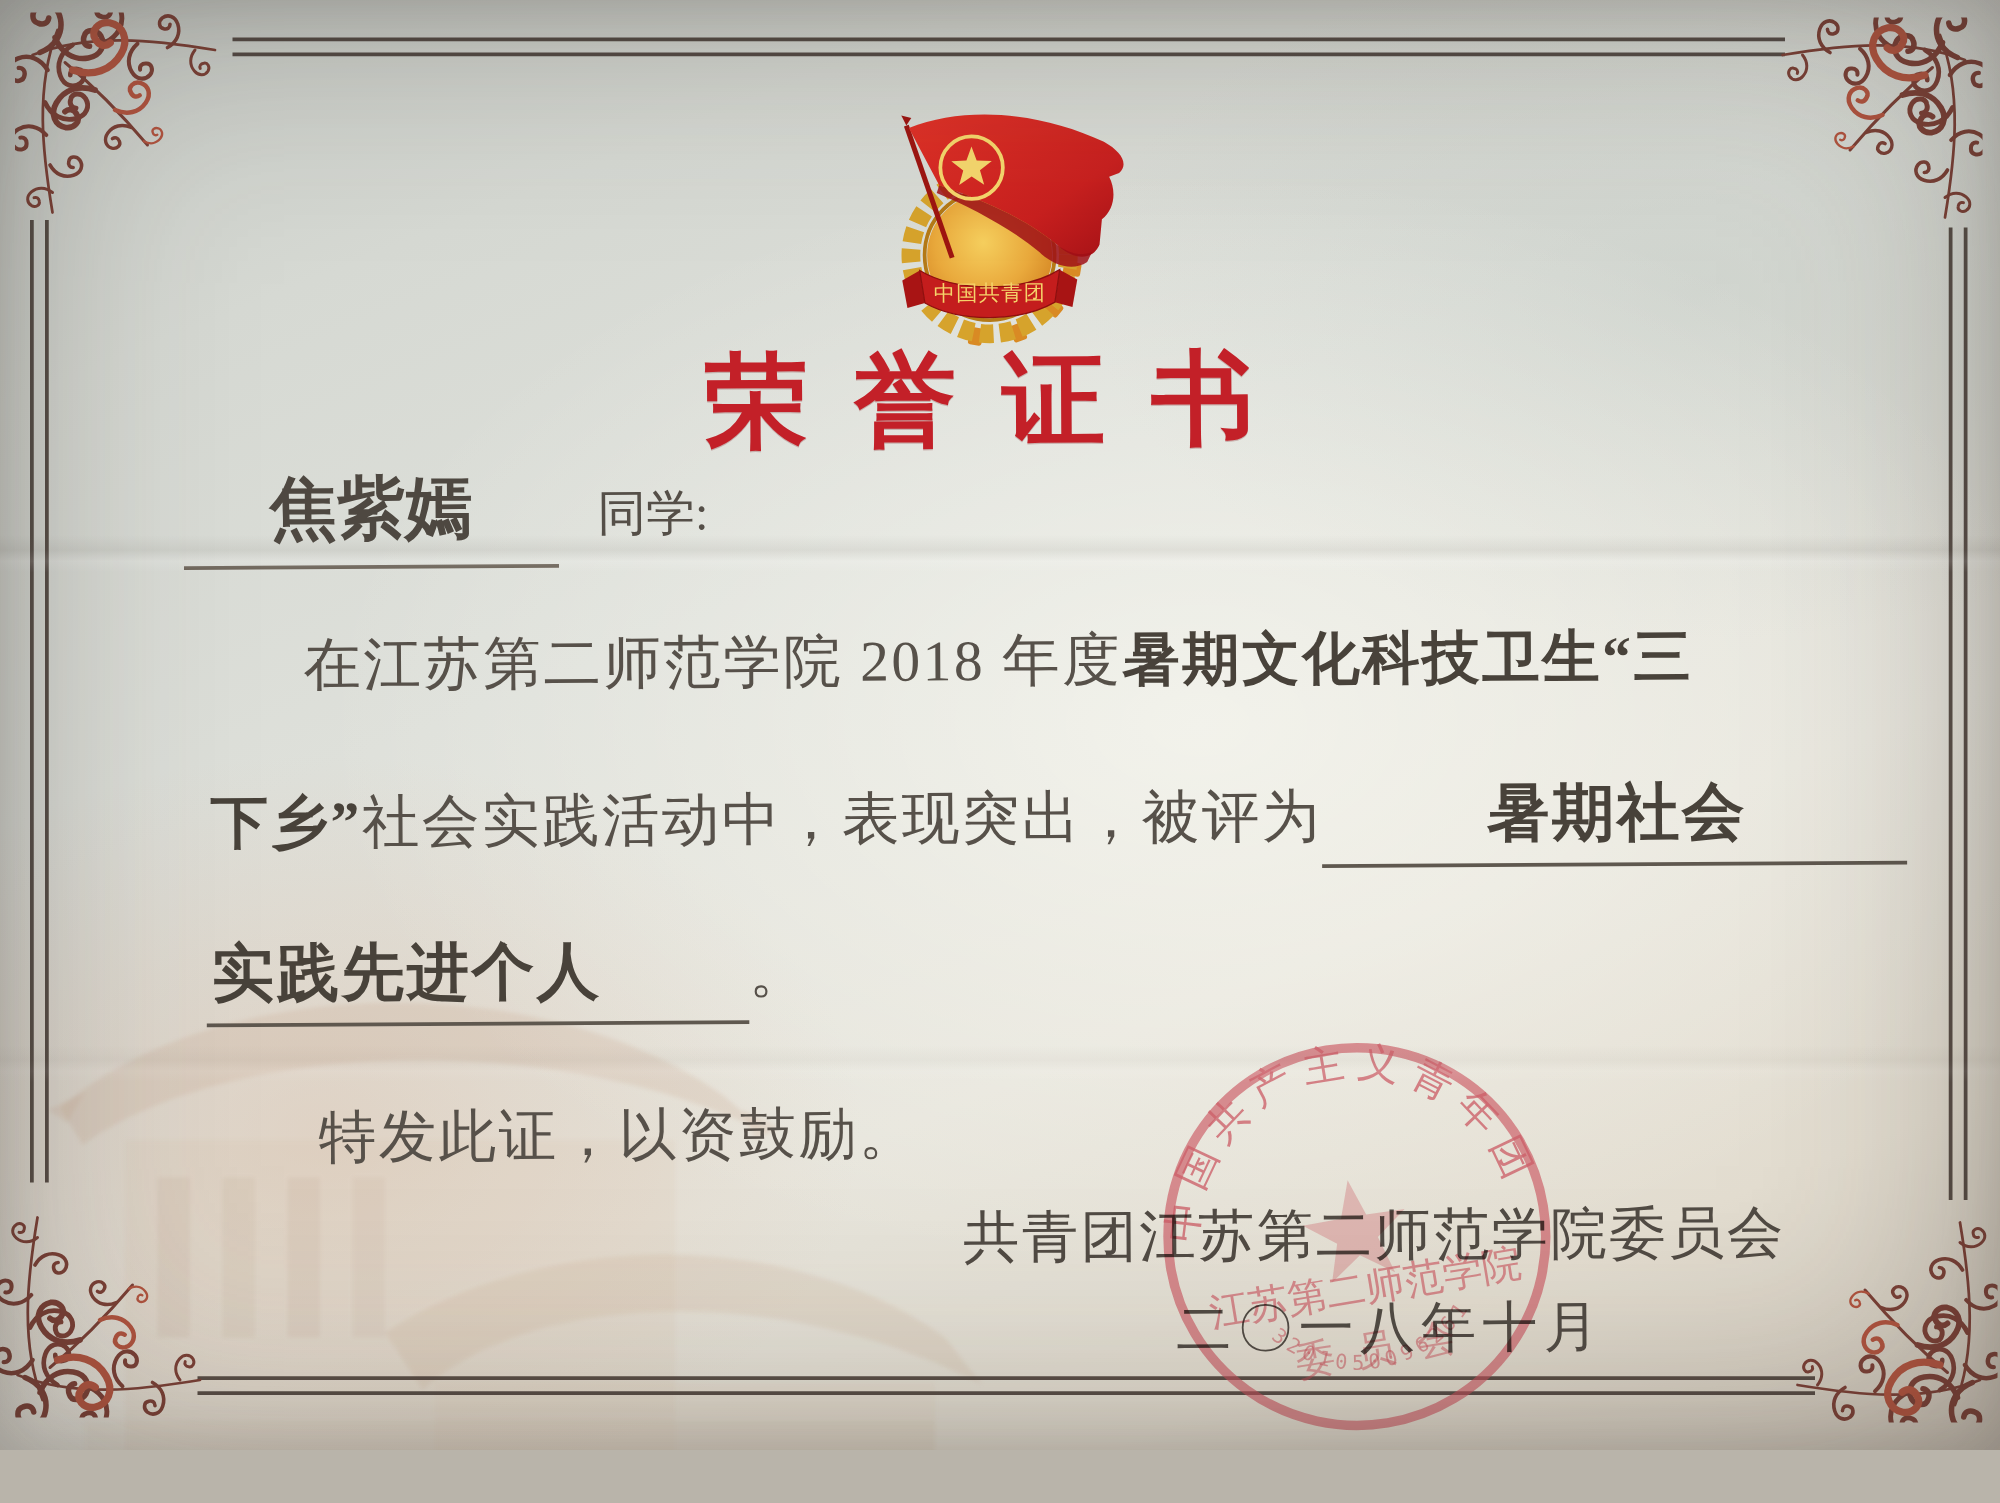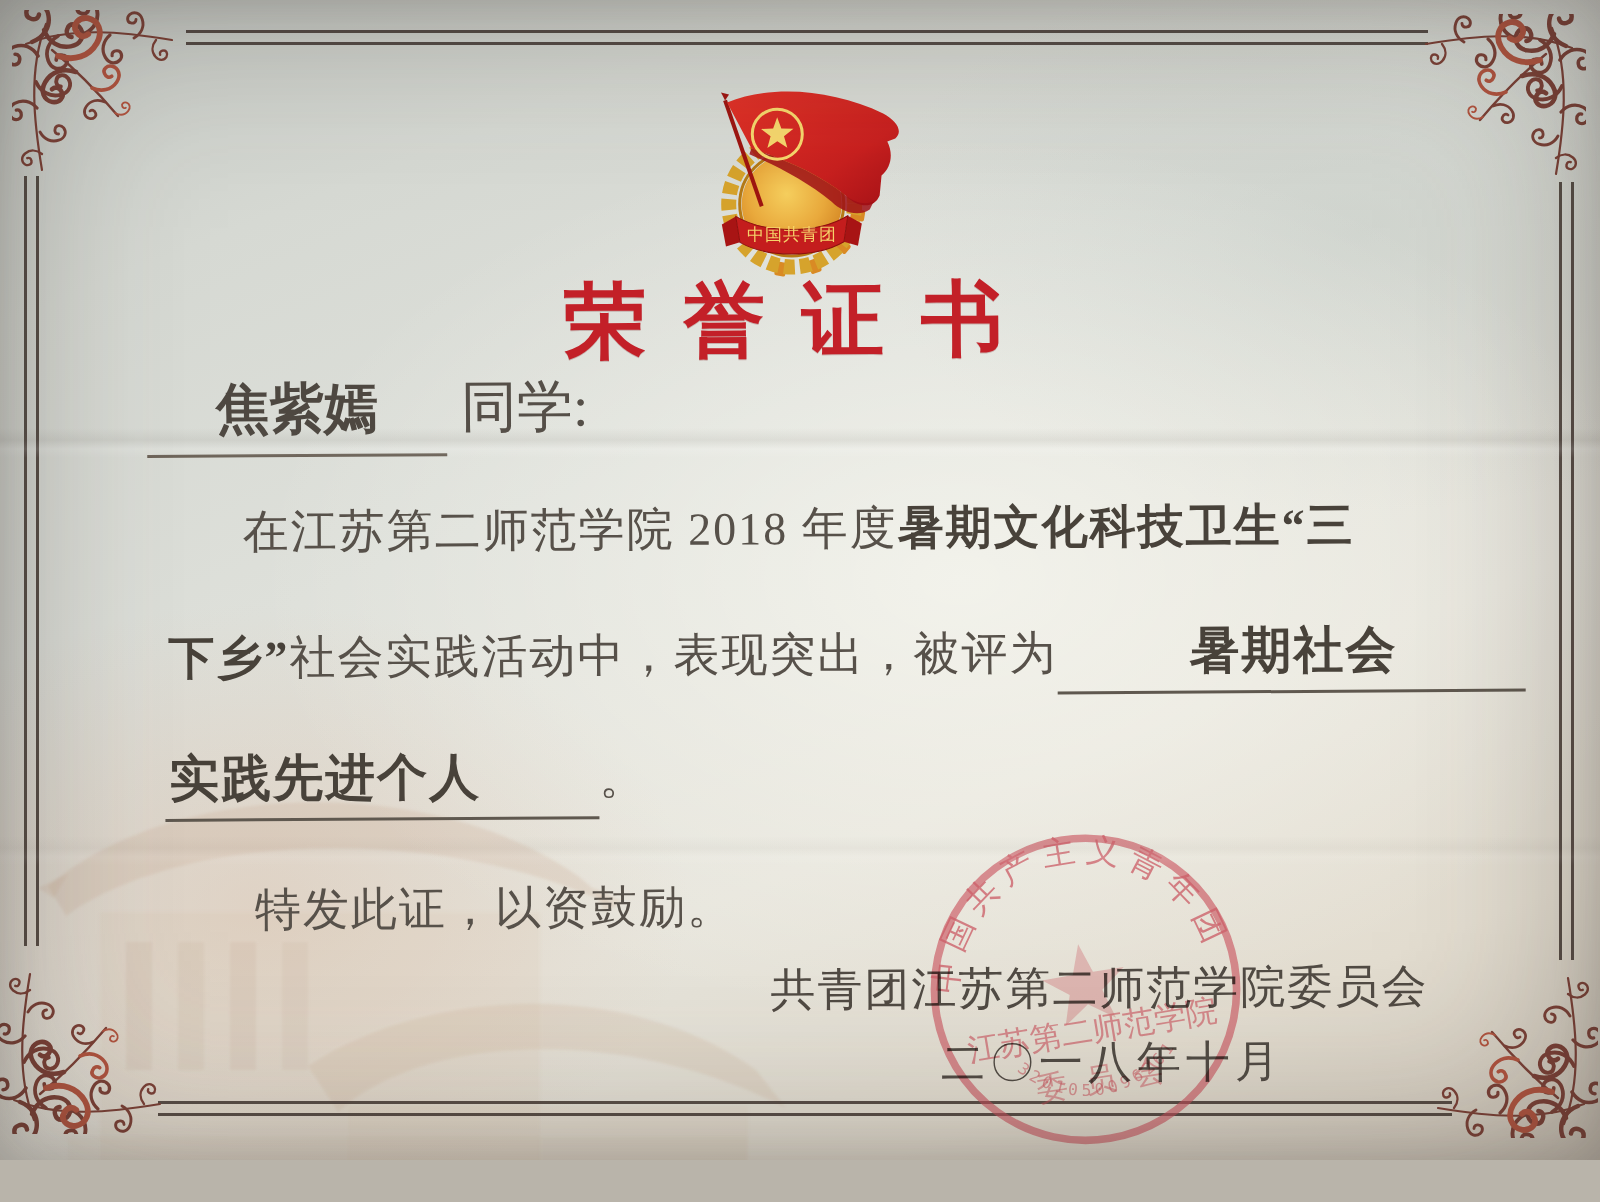--- a/index.html
+++ b/index.html
@@ -33,21 +33,21 @@
 
   .content{position:absolute;inset:0;transform:rotate(-0.35deg);color:#57514a;}
 
   .title{position:absolute;top:266px;left:0;right:30px;text-align:center;
     font-size:82px;font-weight:bold;color:#c32028;letter-spacing:0.45em;text-indent:0.45em;
     text-shadow:0 1px 0 rgba(120,20,25,0.25);}
 
   .name-row{position:absolute;top:368px;left:148px;display:flex;align-items:baseline;white-space:nowrap;}
   .name{display:inline-block;width:300px;text-align:center;font-size:54px;font-weight:600;
     color:#4e4841;border-bottom:3px solid #6a6156;padding-bottom:8px;}
-  .salutation{font-size:56px;margin-left:14px;color:#554f48;}
+  .salutation{font-size:39px;margin-left:31px;color:#554f48;}
 
   .bodyline{position:absolute;white-space:nowrap;font-size:46px;letter-spacing:2px;color:#57514a;}
   .b{font-weight:700;color:#48423a;}
   .line1{top:498px;left:243px;}
   .line2{top:620px;left:168px;}
   .line3{top:742px;left:164px;}
   .award1{font-size:50px;border-bottom:3px solid #5f584f;padding:0 128px 12px 132px;}
   .award2{font-size:50px;border-bottom:3px solid #5f584f;padding:0 118px 12px 4px;}
   .closing{top:876px;left:253px;}
   .issuer{top:960px;left:768px;font-size:45px;letter-spacing:2px;color:#514b44;}

